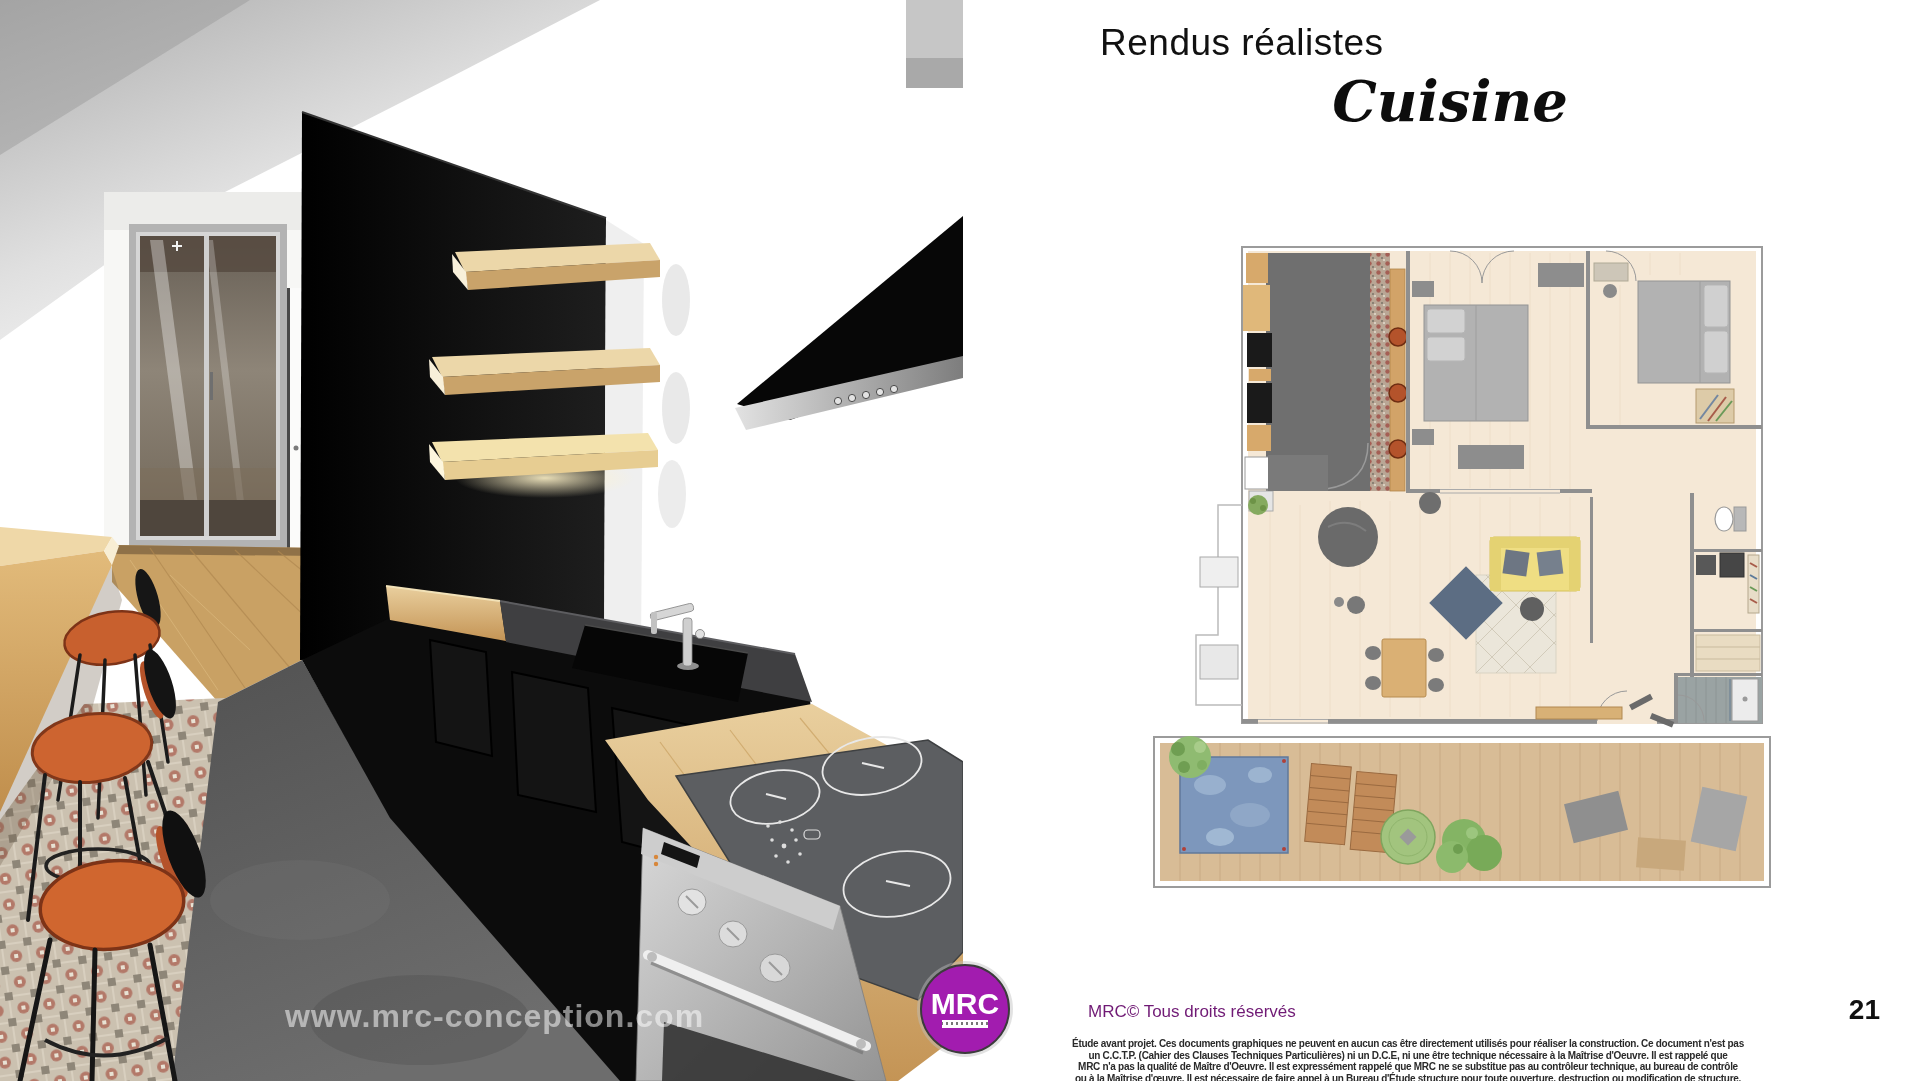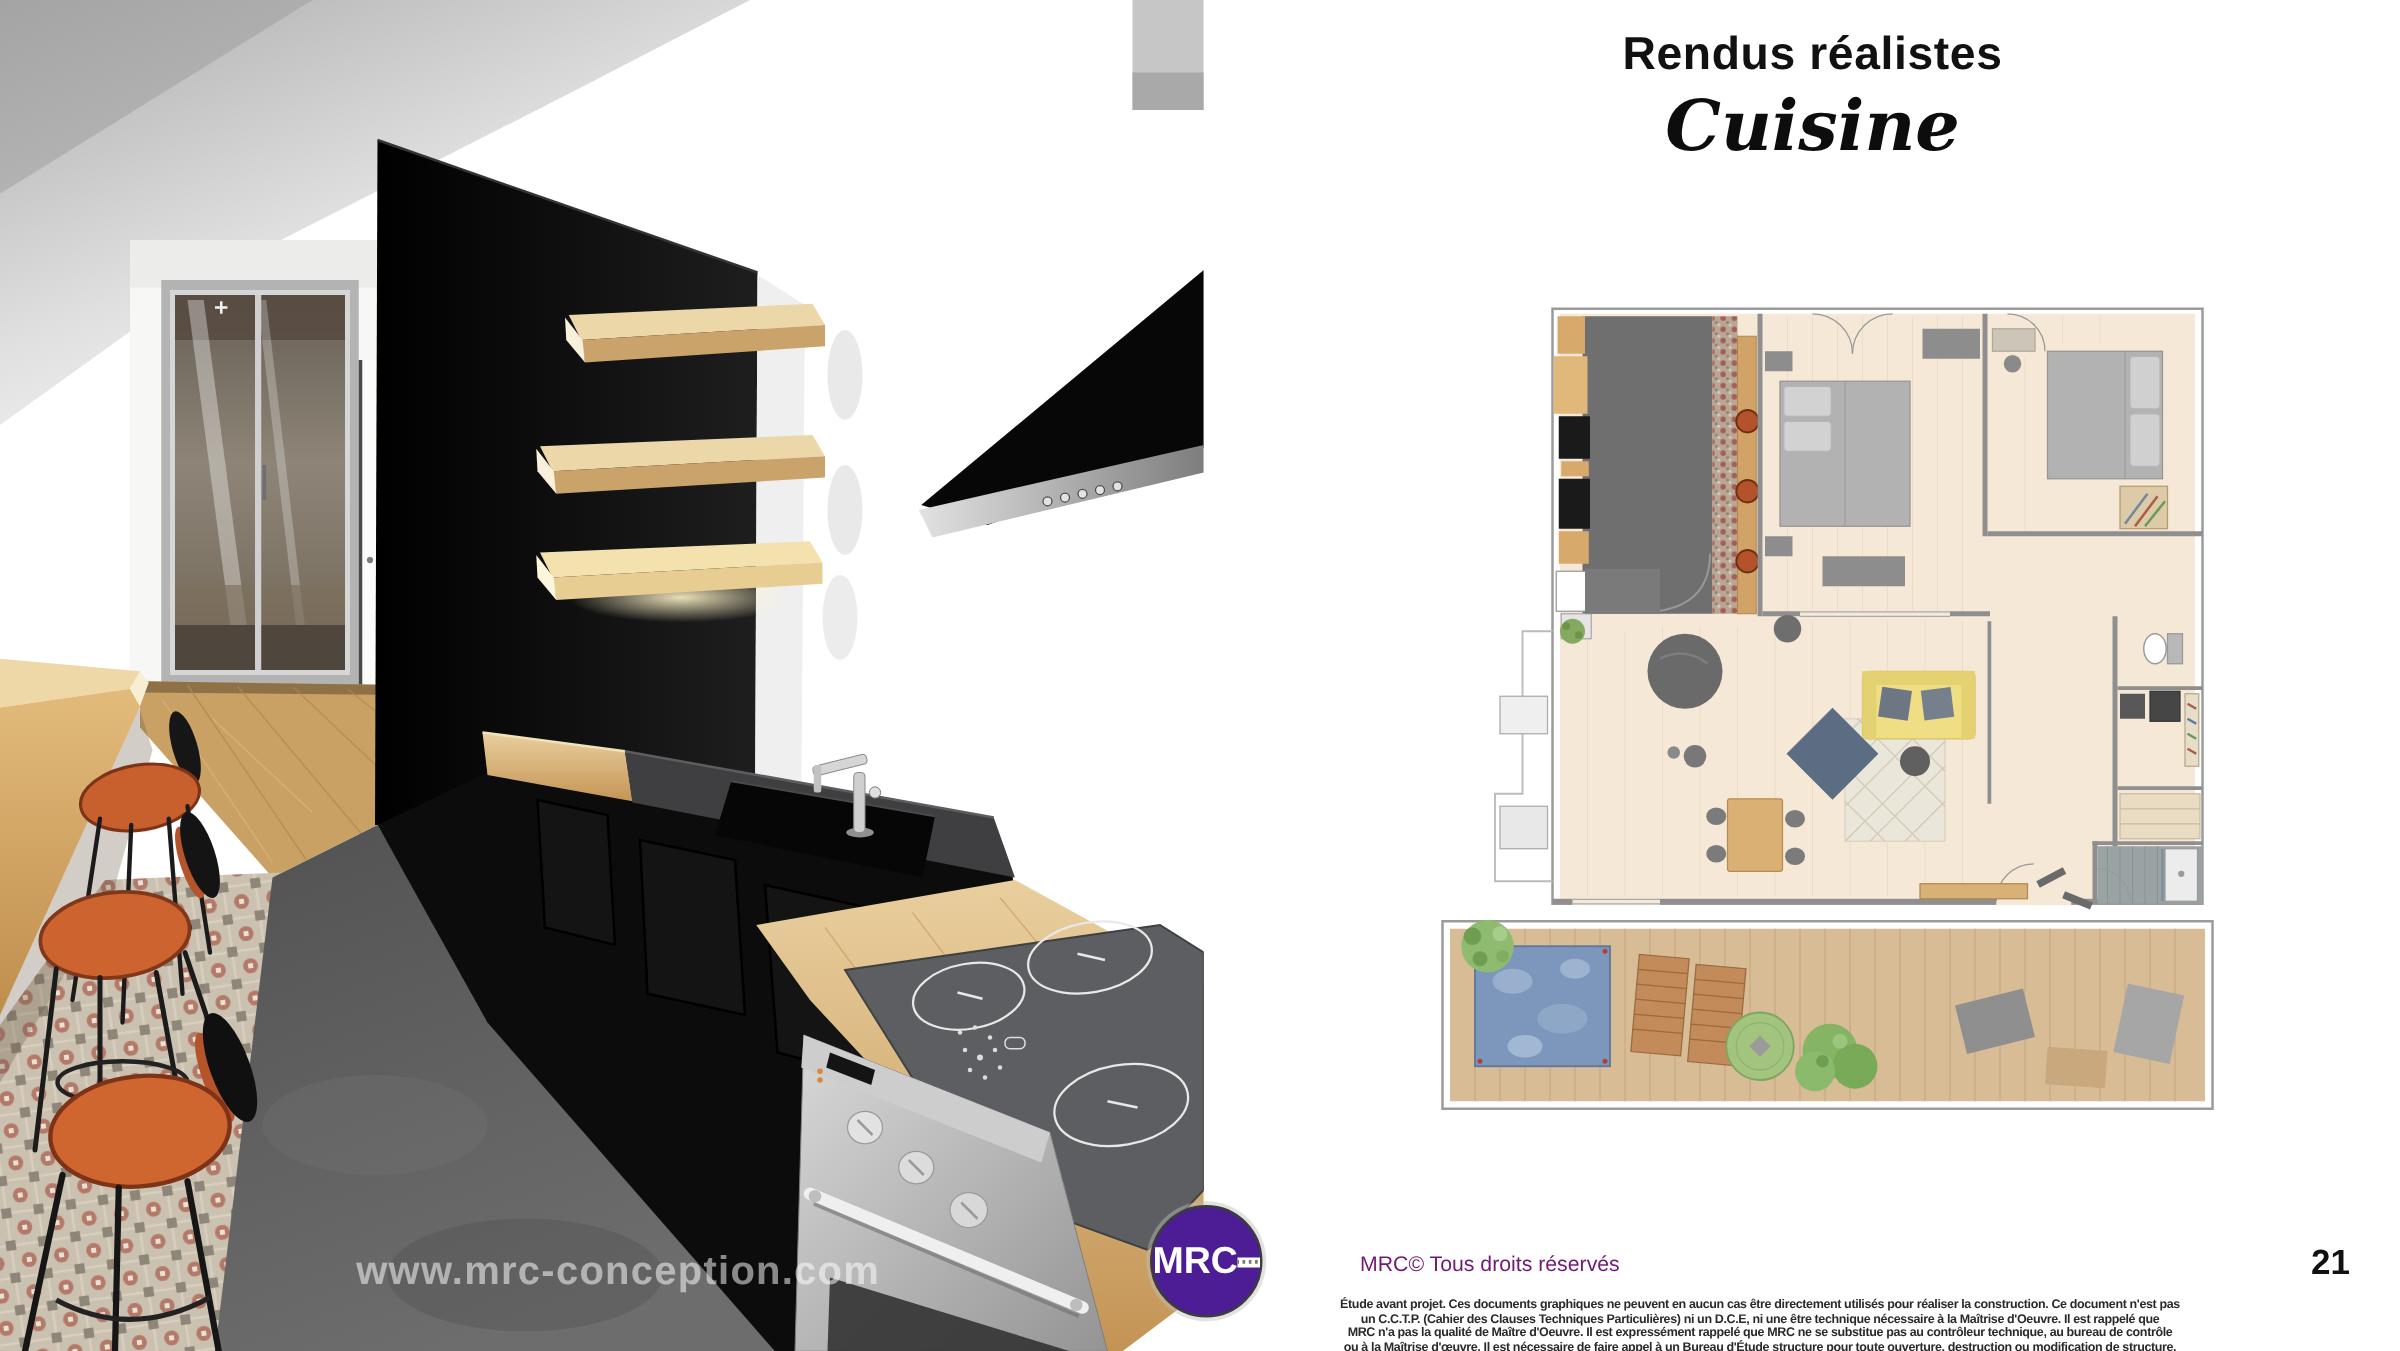--- a/index.html
+++ b/index.html
@@ -9,36 +9,36 @@
   }
   .abs{position:absolute;}
   #photo-wrap{left:0;top:0;width:963px;height:1081px;}
   #watermark{
     left:285px;top:998px;width:570px;text-align:left;
     font-size:32px;font-weight:bold;letter-spacing:1px;
     color:rgba(255,255,255,0.52);white-space:nowrap;
   }
   #mrc-logo{
     left:920px;top:964px;width:86px;height:86px;border-radius:50%;
-    background:#4c1d95;border:2px solid #3c3c3c;
+    background:#a21caf;border:2px solid #3c3c3c;
     box-shadow:0 0 0 3px rgba(190,190,190,0.45);
-    display:flex;flex-direction:row;align-items:center;justify-content:center;
+    display:flex;flex-direction:column;align-items:center;justify-content:center;
   }
   #mrc-logo .logo-txt{
     color:#ffffff;font-weight:bold;font-size:30px;letter-spacing:0px;line-height:28px;
     font-family:"Liberation Sans",sans-serif;
   }
   #mrc-logo .logo-band{
     width:46px;height:8px;background:#ffffff;margin-top:2px;
     background-image:linear-gradient(90deg,#777 0 2px,transparent 2px 4px);
     background-size:5px 3px;background-repeat:repeat-x;background-position:4px 2px;
   }
   #page-title{
-    left:1100px;top:22px;width:700px;text-align:center;
-    font-size:37px;font-weight:bold;color:#111;letter-spacing:0.5px;
+    left:1100px;top:22px;width:700px;text-align:left;
+    font-size:37px;font-weight:normal;color:#111;letter-spacing:0.5px;
   }
   #page-subtitle{
     left:1100px;top:68px;width:700px;text-align:center;
     font-family:"DejaVu Serif", serif;font-style:italic;font-weight:bold;
     font-size:56px;color:#0d0d0d;
   }
   #plan-wrap{left:1140px;top:205px;width:660px;height:690px;}
   #copyright{
     left:1088px;top:1002px;font-size:17px;color:#701a75;white-space:nowrap;
   }

